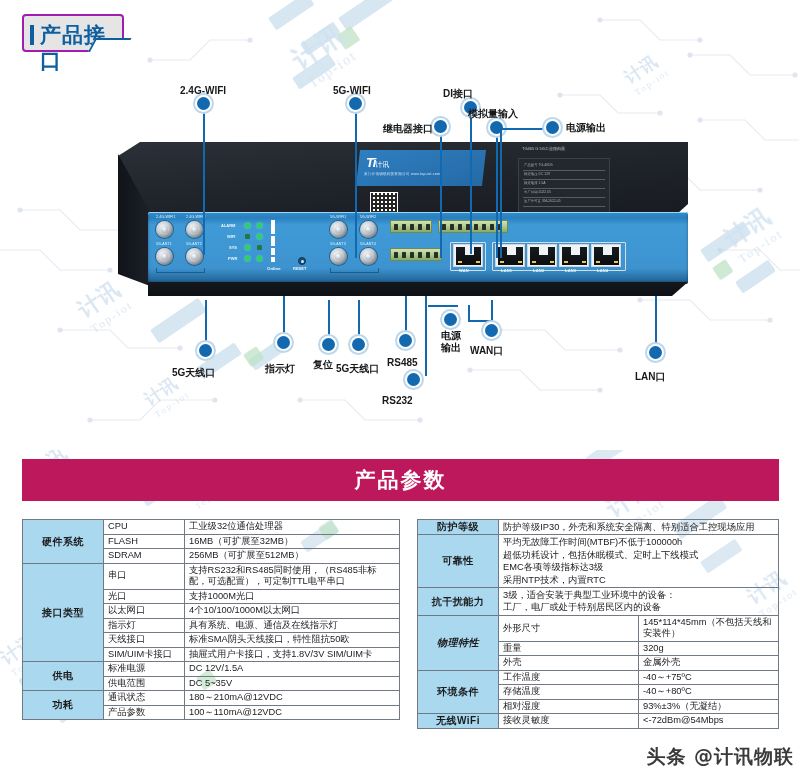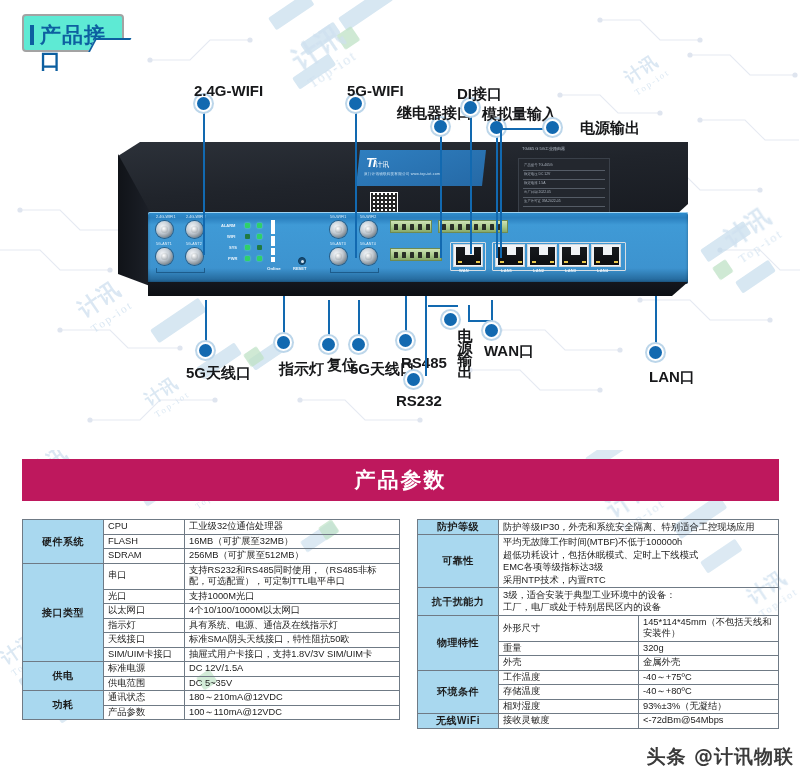--- a/index.html
+++ b/index.html
@@ -14,34 +14,34 @@
   .bg-layer svg{position:absolute;left:0;top:0;}
   .wm{
     position:absolute;font-family:"Liberation Serif","DejaVu Serif",serif;
     color:#cfe0ef;opacity:.75;white-space:nowrap;transform-origin:left top;
     font-weight:700;letter-spacing:1px;
   }
   .wm .sub{display:block;font-size:.52em;letter-spacing:2px;font-weight:400;}
   
   .badge{
     position:absolute;left:22px;top:14px;width:102px;height:38px;
-    box-sizing:border-box;border:2px solid #a3a3a3;border-radius:4px;background:#5eead4;
+    box-sizing:border-box;border:2px solid #a21caf;border-radius:4px;background:#e5e5e5;
   }
   .badge .notch{
     position:absolute;right:-2px;bottom:-2px;width:34px;height:12px;
     background:#fff;border-left:2px solid #0d5fa0;border-top:2px solid #0d5fa0;
     transform:skewX(-28deg);transform-origin:bottom left;
   }
   .badge .bar{position:absolute;left:6px;top:9px;width:4px;height:20px;background:#0d5fa0;}
   .badge .txt{
     position:absolute;left:16px;top:6px;right:4px;
     font-size:21px;font-weight:700;color:#0d5fa0;line-height:26px;letter-spacing:1px;
   }
   
-  .callout{position:absolute;white-space:nowrap;font-size:15px;color:#17181a;font-weight:600;line-height:13px;margin-left:14px;}
+  .callout{position:absolute;white-space:nowrap;font-size:10px;color:#17181a;font-weight:600;line-height:13px;}
   .callout.two{line-height:12px;}
   .dot{
     position:absolute;width:13px;height:13px;border-radius:50%;
     background:#1269b0;box-shadow:0 0 0 2px #ffffff,0 0 0 4px #bcd6ea;
   }
   .lead{position:absolute;background:#1269b0;}
   .lead.v{width:2px;}
   .lead.h{height:2px;}
   
   .device{position:absolute;left:118px;top:142px;width:570px;height:180px;}
@@ -395,21 +395,21 @@
 <div class="lead v" style="left:203px;top:110px;height:145px;"></div>
 <div class="dot" style="left:197px;top:97px;"></div>
 <div class="callout" style="left:180px;top:84px;">2.4G-WIFI</div>
 
 <div class="lead v" style="left:355px;top:110px;height:148px;"></div>
 <div class="dot" style="left:349px;top:97px;"></div>
 <div class="callout" style="left:333px;top:84px;">5G-WIFI</div>
 
 <div class="lead v" style="left:440px;top:133px;height:125px;"></div>
 <div class="dot" style="left:434px;top:120px;"></div>
-<div class="callout" style="left:383px;top:106px;">继电器接口</div>
+<div class="callout" style="left:383px;top:122px;">继电器接口</div>
 
 <div class="lead v" style="left:470px;top:114px;height:140px;"></div>
 <div class="dot" style="left:464px;top:101px;"></div>
 <div class="callout" style="left:443px;top:87px;">DI接口</div>
 
 <div class="lead v" style="left:496px;top:134px;height:124px;"></div>
 <div class="dot" style="left:490px;top:121px;"></div>
 <div class="callout" style="left:468px;top:107px;">模拟量输入</div>
 
 <div class="lead h" style="left:500px;top:128px;width:52px;"></div>
@@ -529,21 +529,21 @@
       </tr>
       <tr>
         <td class="cat" rowspan="1" style="width: 72px;">可靠性</td>
         <td class="val multi" colspan="2">平均无故障工作时间(MTBF)不低于100000h<br>超低功耗设计，包括休眠模式、定时上下线模式<br>EMC各项等级指标达3级<br>采用NTP技术，内置RTC</td>
       </tr>
       <tr>
         <td class="cat" rowspan="1" style="width: 72px;">抗干扰能力</td>
         <td class="val multi" colspan="2">3级，适合安装于典型工业环境中的设备：<br>工厂，电厂或处于特别居民区内的设备</td>
       </tr>
       <tr>
-        <td class="cat" rowspan="3" style="width: 72px;">物理特性</td>
+        <td class="cat" rowspan="3" style="width: 72px; font-style: italic;">物理特性</td>
         <td class="key" style="width: 66px;">外形尺寸</td>
         <td class="val">145*114*45mm（不包括天线和安装件）</td>
       </tr>
       <tr>
         <td class="key" style="width: 66px;">重量</td>
         <td class="val">320g</td>
       </tr>
       <tr>
         <td class="key" style="width: 66px;">外壳</td>
         <td class="val">金属外壳</td>

